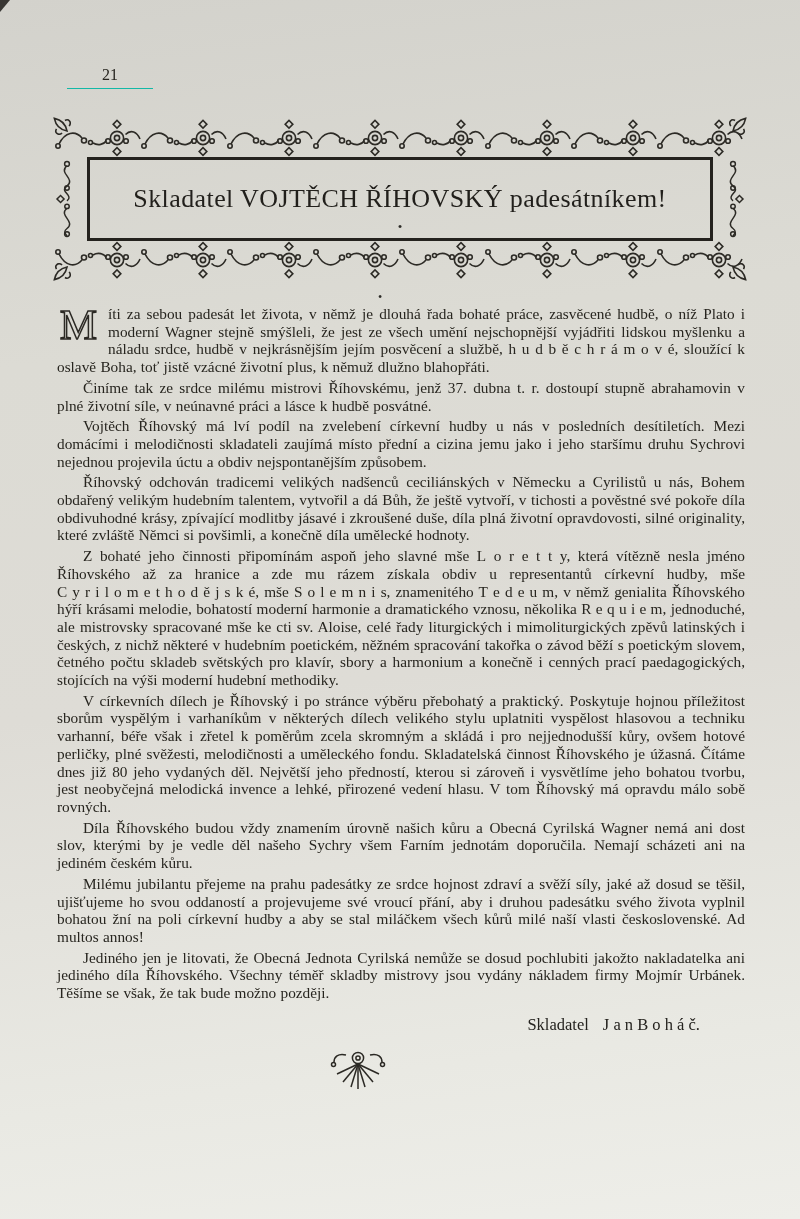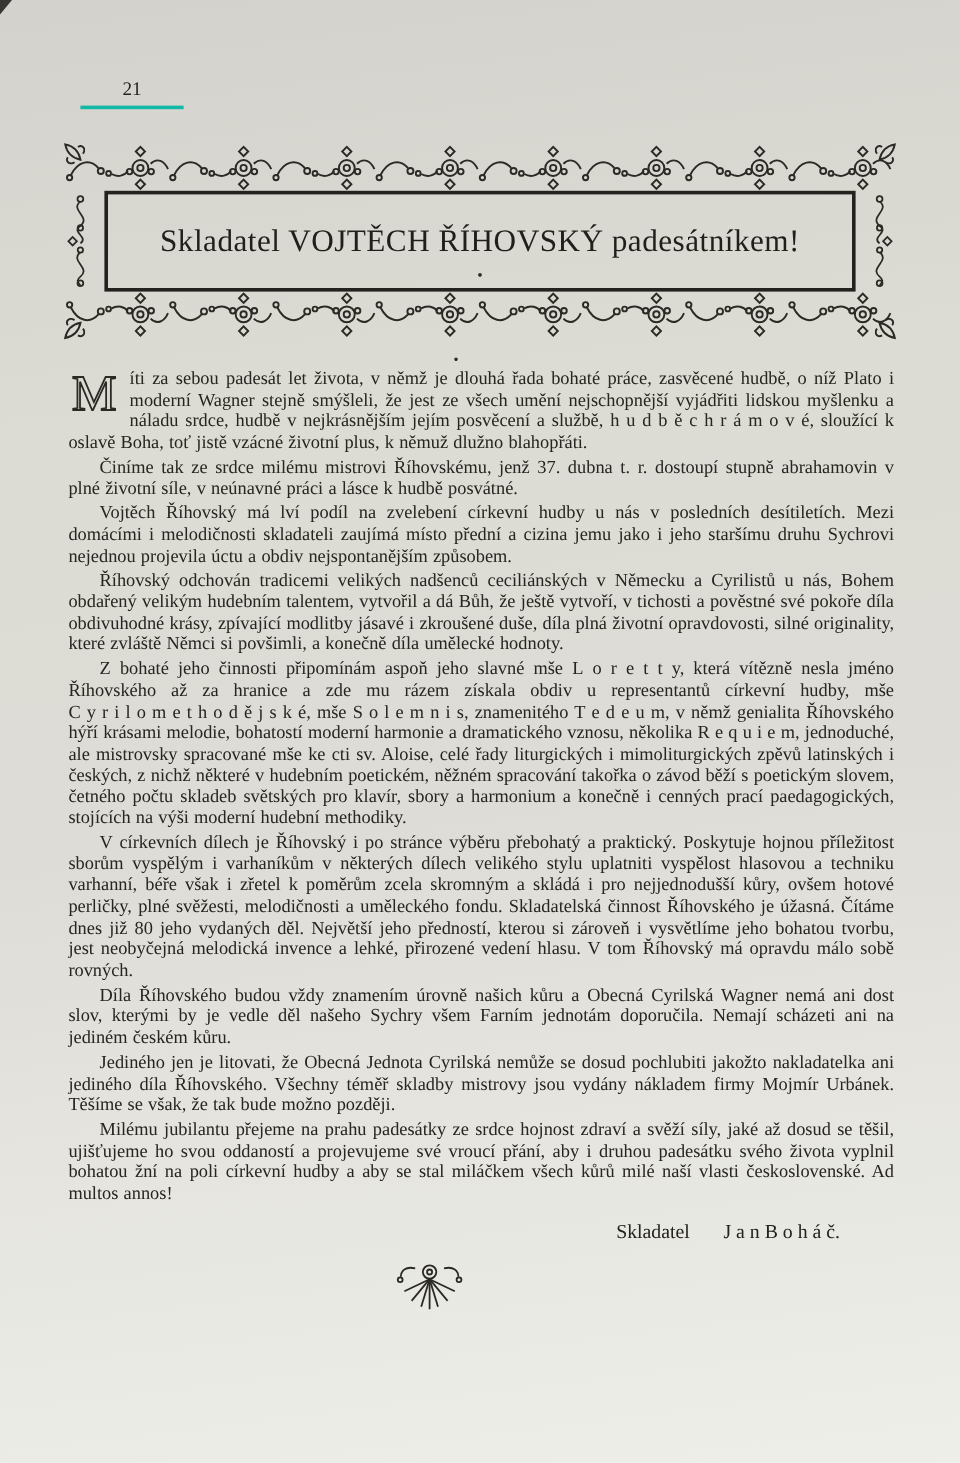--- a/index.html
+++ b/index.html
@@ -8,21 +8,21 @@
     background:linear-gradient(173deg,#d3d2cc 0%,#dcdbd4 28%,#dedcd6 55%,#e9e9e3 85%,#eeeee9 100%);
     font-family:"Liberation Serif",serif;color:#27251f;
   }
   .speck{position:absolute;left:0;top:0;width:10px;height:12px;background:#1c1b18;
     clip-path:polygon(0 0,100% 0,0 100%);opacity:.85;}
   
   .header{display:flex;align-items:flex-end;margin:66px 54px 0 57px;}
   .volume{flex:1;font-size:17.5px;font-weight:bold;letter-spacing:.6px;
     border-bottom:2px solid #3a3833;padding:0 0 7px 6px;}
   .pageno{width:86px;text-align:center;font-size:16px;
-    border-bottom:3px solid #14b8a6;padding-bottom:4px;margin-left:10px;}
+    border-bottom:1px solid #14b8a6;padding-bottom:4px;margin-left:10px;}
   
   .frame{position:relative;margin:30px 55px 0 55px;width:690px;}
   .frame svg{display:block;}
   .frame-mid{display:flex;align-items:stretch;height:84px;}
   .side-orn{width:24px;flex:none;}
   .title-box{
     flex:1;margin:0 8px;border:3px solid #24221e;position:relative;
     display:flex;align-items:center;justify-content:center;
   }
   .title-text{font-size:26px;letter-spacing:.4px;color:#211f1b;white-space:nowrap;}
@@ -34,21 +34,21 @@
   .c-bl{left:-6px;bottom:-6px;transform:scale(1,-1);}
   .c-br{right:-6px;bottom:-6px;transform:scale(-1,-1);}
   
   .section-dot{text-align:center;margin:12px 0 2px -40px;font-size:12px;color:#2b2a26;line-height:1;}
   .article{margin:2px 55px 0 57px;font-size:15.3px;line-height:17.7px;
     text-align:justify;color:#27251f;word-spacing:.5px;}
   .para{margin:0 0 3px;text-indent:1.7em;}
   .para.lead{text-indent:0;}
   .dropcap{float:left;width:44px;height:35px;margin:2px 7px 0 0;}
   .signature{margin:13px 100px 0 0;text-align:right;font-size:16.5px;color:#24221e;}
-  .sig-name{margin-left:28px;}
+  .sig-name{margin-left:14px;}
   .end-orn{margin:12px 0 0 330px;}
   .hidden-defs{position:absolute;width:0;height:0;overflow:hidden;}
 </style>
 </head>
 <body>
 
 
 
 
 <svg class="hidden-defs" aria-hidden="true">
@@ -145,22 +145,22 @@
     <svg class="dropcap" viewBox="0 0 46 40">
       <text x="1" y="37" font-family="Liberation Serif, serif" font-size="48" fill="none" stroke="#2b2924" stroke-width="1.7">M</text>
     </svg><span>íti za sebou padesát let života, v němž je dlouhá řada bohaté práce, zasvěcené hudbě, o níž Plato i moderní Wagner stejně smýšleli, že jest ze všech umění nejschopnější vyjádřiti lidskou myšlenku a náladu srdce, hudbě v nejkrásnějším jejím posvěcení a službě, h&nbsp;u&nbsp;d&nbsp;b&nbsp;ě c&nbsp;h&nbsp;r&nbsp;á&nbsp;m&nbsp;o&nbsp;v&nbsp;é, sloužící k oslavě Boha, toť jistě vzácné životní plus, k němuž dlužno blahopřáti.</span>
   </p>
   <p class="para">Činíme tak ze srdce milému mistrovi Říhovskému, jenž 37. dubna t. r. dostoupí stupně abrahamovin v plné životní síle, v neúnavné práci a lásce k hudbě posvátné.</p>
   <p class="para">Vojtěch Říhovský má lví podíl na zvelebení církevní hudby u nás v posledních desítiletích. Mezi domácími i melodičnosti skladateli zaujímá místo přední a cizina jemu jako i jeho staršímu druhu Sychrovi nejednou projevila úctu a obdiv nejspontanějším způsobem.</p>
   <p class="para">Říhovský odchován tradicemi velikých nadšenců ceciliánských v Německu a Cyrilistů u nás, Bohem obdařený velikým hudebním talentem, vytvořil a dá Bůh, že ještě vytvoří, v tichosti a pověstné své pokoře díla obdivuhodné krásy, zpívající modlitby jásavé i zkroušené duše, díla plná životní opravdovosti, silné originality, které zvláště Němci si povšimli, a konečně díla umělecké hodnoty.</p>
   <p class="para">Z bohaté jeho činnosti připomínám aspoň jeho slavné mše L&nbsp;o&nbsp;r&nbsp;e&nbsp;t&nbsp;t&nbsp;y, která vítězně nesla jméno Říhovského až za hranice a zde mu rázem získala obdiv u representantů církevní hudby, mše C&nbsp;y&nbsp;r&nbsp;i&nbsp;l&nbsp;o&nbsp;m&nbsp;e&nbsp;t&nbsp;h&nbsp;o&nbsp;d&nbsp;ě&nbsp;j&nbsp;s&nbsp;k&nbsp;é, mše S&nbsp;o&nbsp;l&nbsp;e&nbsp;m&nbsp;n&nbsp;i&nbsp;s, znamenitého T&nbsp;e&nbsp;d&nbsp;e&nbsp;u&nbsp;m, v němž genialita Říhovského hýří krásami melodie, bohatostí moderní harmonie a dramatického vznosu, několika R&nbsp;e&nbsp;q&nbsp;u&nbsp;i&nbsp;e&nbsp;m, jednoduché, ale mistrovsky spracované mše ke cti sv. Aloise, celé řady liturgických i mimoliturgických zpěvů latinských i českých, z nichž některé v hudebním poetickém, něžném spracování takořka o závod běží s poetickým slovem, četného počtu skladeb světských pro klavír, sbory a harmonium a konečně i cenných prací paedagogických, stojících na výši moderní hudební methodiky.</p>
   <p class="para">V církevních dílech je Říhovský i po stránce výběru přebohatý a praktický. Poskytuje hojnou příležitost sborům vyspělým i varhaníkům v některých dílech velikého stylu uplatniti vyspělost hlasovou a techniku varhanní, béře však i zřetel k poměrům zcela skromným a skládá i pro nejjednodušší kůry, ovšem hotové perličky, plné svěžesti, melodičnosti a uměleckého fondu. Skladatelská činnost Říhovského je úžasná. Čítáme dnes již 80 jeho vydaných děl. Největší jeho předností, kterou si zároveň i vysvětlíme jeho bohatou tvorbu, jest neobyčejná melodická invence a lehké, přirozené vedení hlasu. V tom Říhovský má opravdu málo sobě rovných.</p>
   <p class="para">Díla Říhovského budou vždy znamením úrovně našich kůru a Obecná Cyrilská Wagner nemá ani dost slov, kterými by je vedle děl našeho Sychry všem Farním jednotám doporučila. Nemají scházeti ani na jediném českém kůru.</p>
+  <p class="para">Milému jubilantu přejeme na prahu padesátky ze srdce hojnost zdraví a svěží síly, jaké až dosud se těšil, ujišťujeme ho svou oddaností a projevujeme své vroucí přání, aby i druhou padesátku svého života vyplnil bohatou žní na poli církevní hudby a aby se stal miláčkem všech kůrů milé naší vlasti československé. Ad multos annos!</p>
   <p class="para">Jediného jen je litovati, že Obecná Jednota Cyrilská nemůže se dosud pochlubiti jakožto nakladatelka ani jediného díla Říhovského. Všechny téměř skladby mistrovy jsou vydány nákladem firmy Mojmír Urbánek. Těšíme se však, že tak bude možno později.</p>
-  <p class="para">Milému jubilantu přejeme na prahu padesátky ze srdce hojnost zdraví a svěží síly, jaké až dosud se těšil, ujišťujeme ho svou oddaností a projevujeme své vroucí přání, aby i druhou padesátku svého života vyplnil bohatou žní na poli církevní hudby a aby se stal miláčkem všech kůrů milé naší vlasti československé. Ad multos annos!</p>
 </div>
 
 
 <div class="signature">
   <span>Skladatel</span><span class="sig-name">J&nbsp;a&nbsp;n B&nbsp;o&nbsp;h&nbsp;á&nbsp;č.</span>
 </div>
 
 
 <svg class="end-orn" width="56" height="44" viewBox="0 0 56 44">
   <g fill="none" stroke="#2b2924" stroke-width="1.5">

